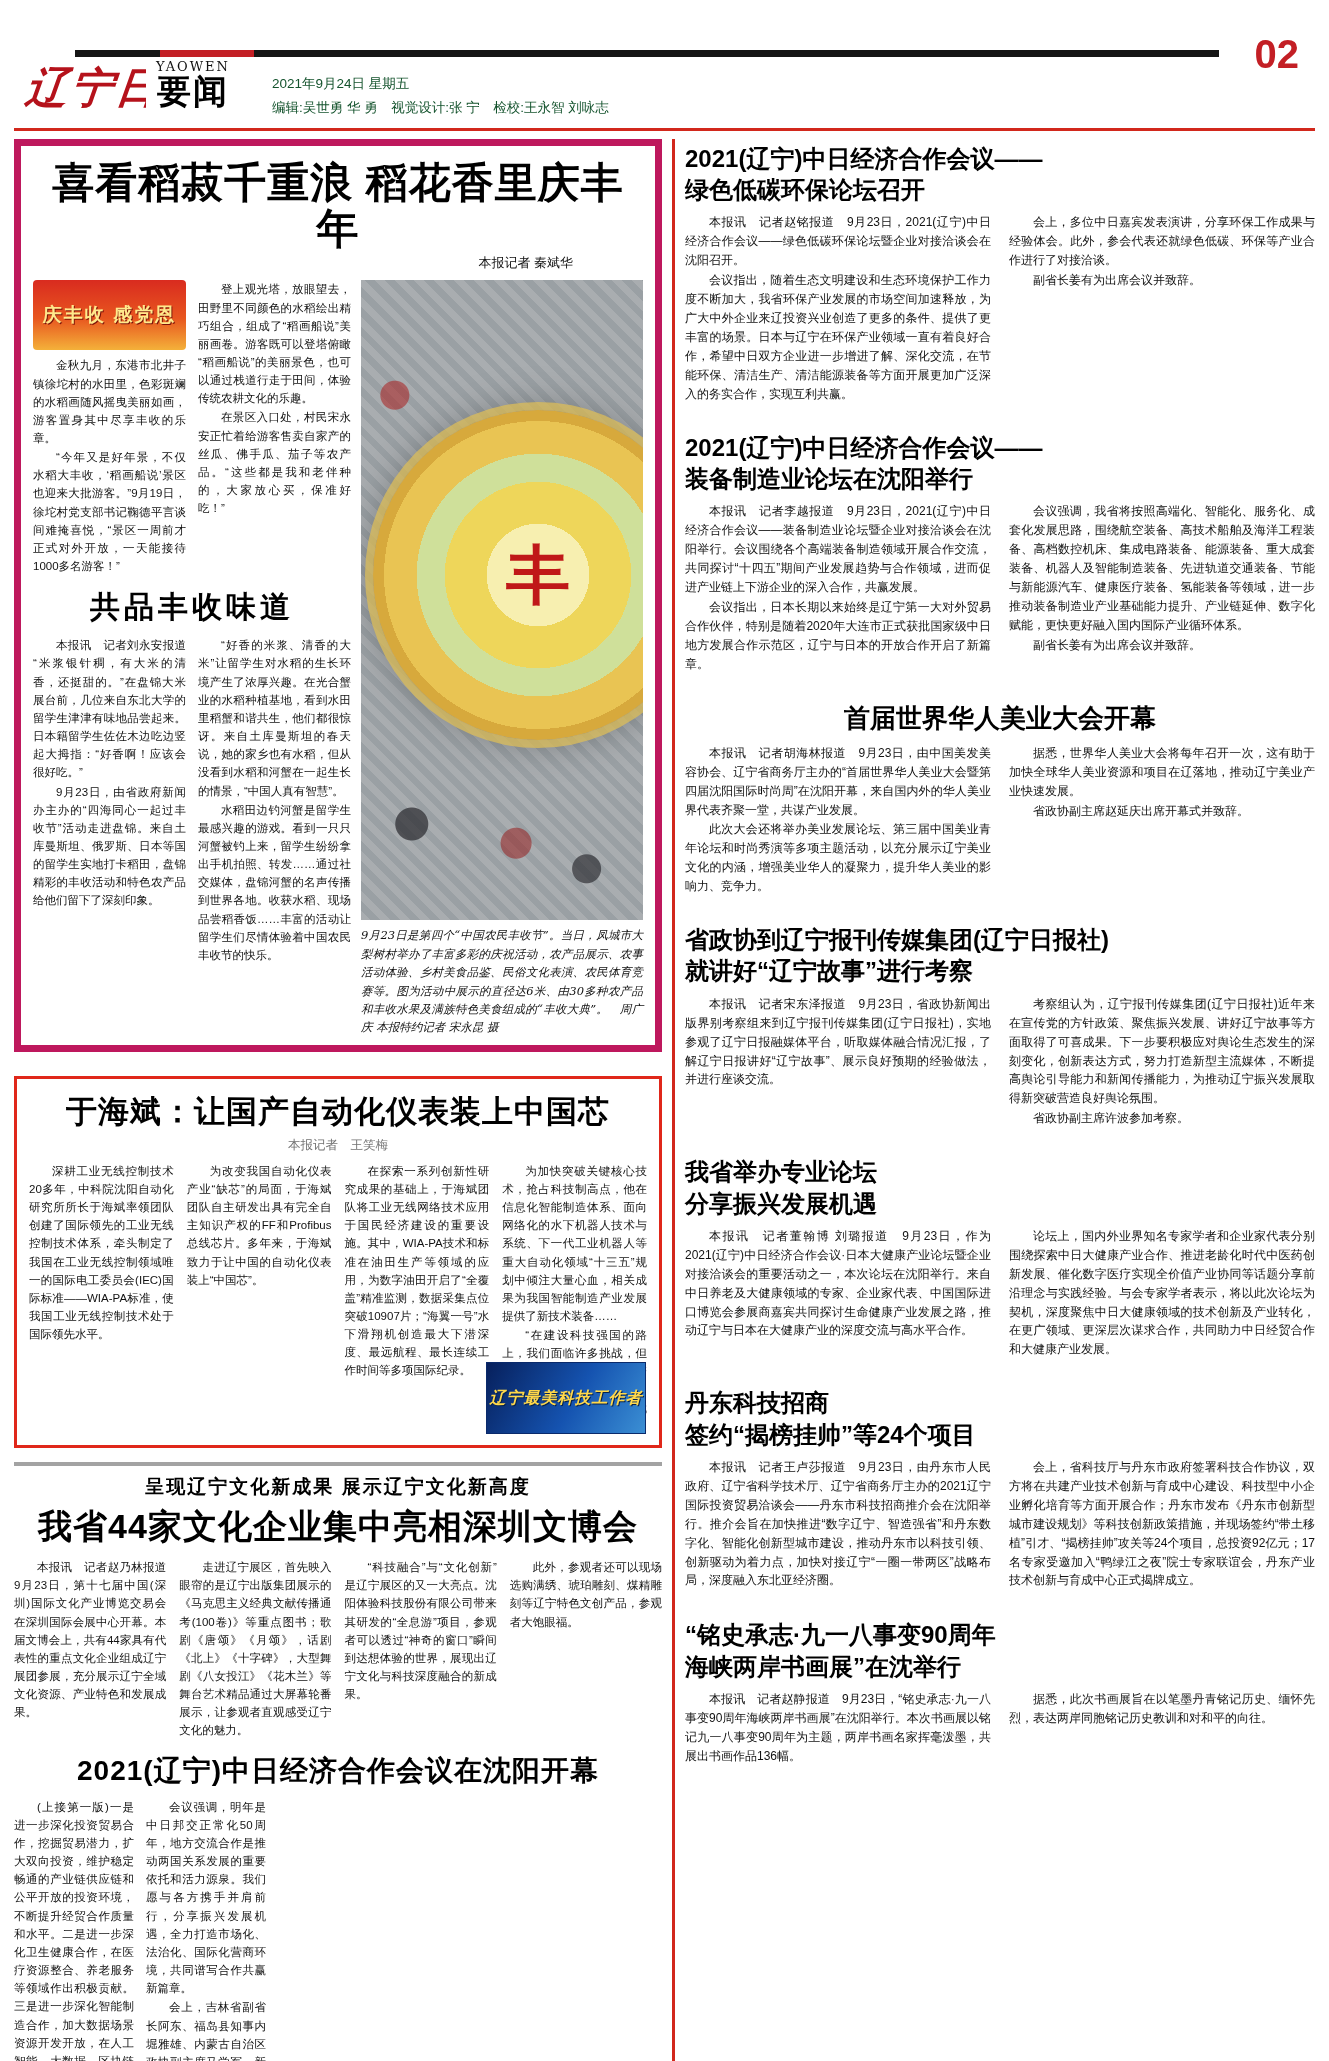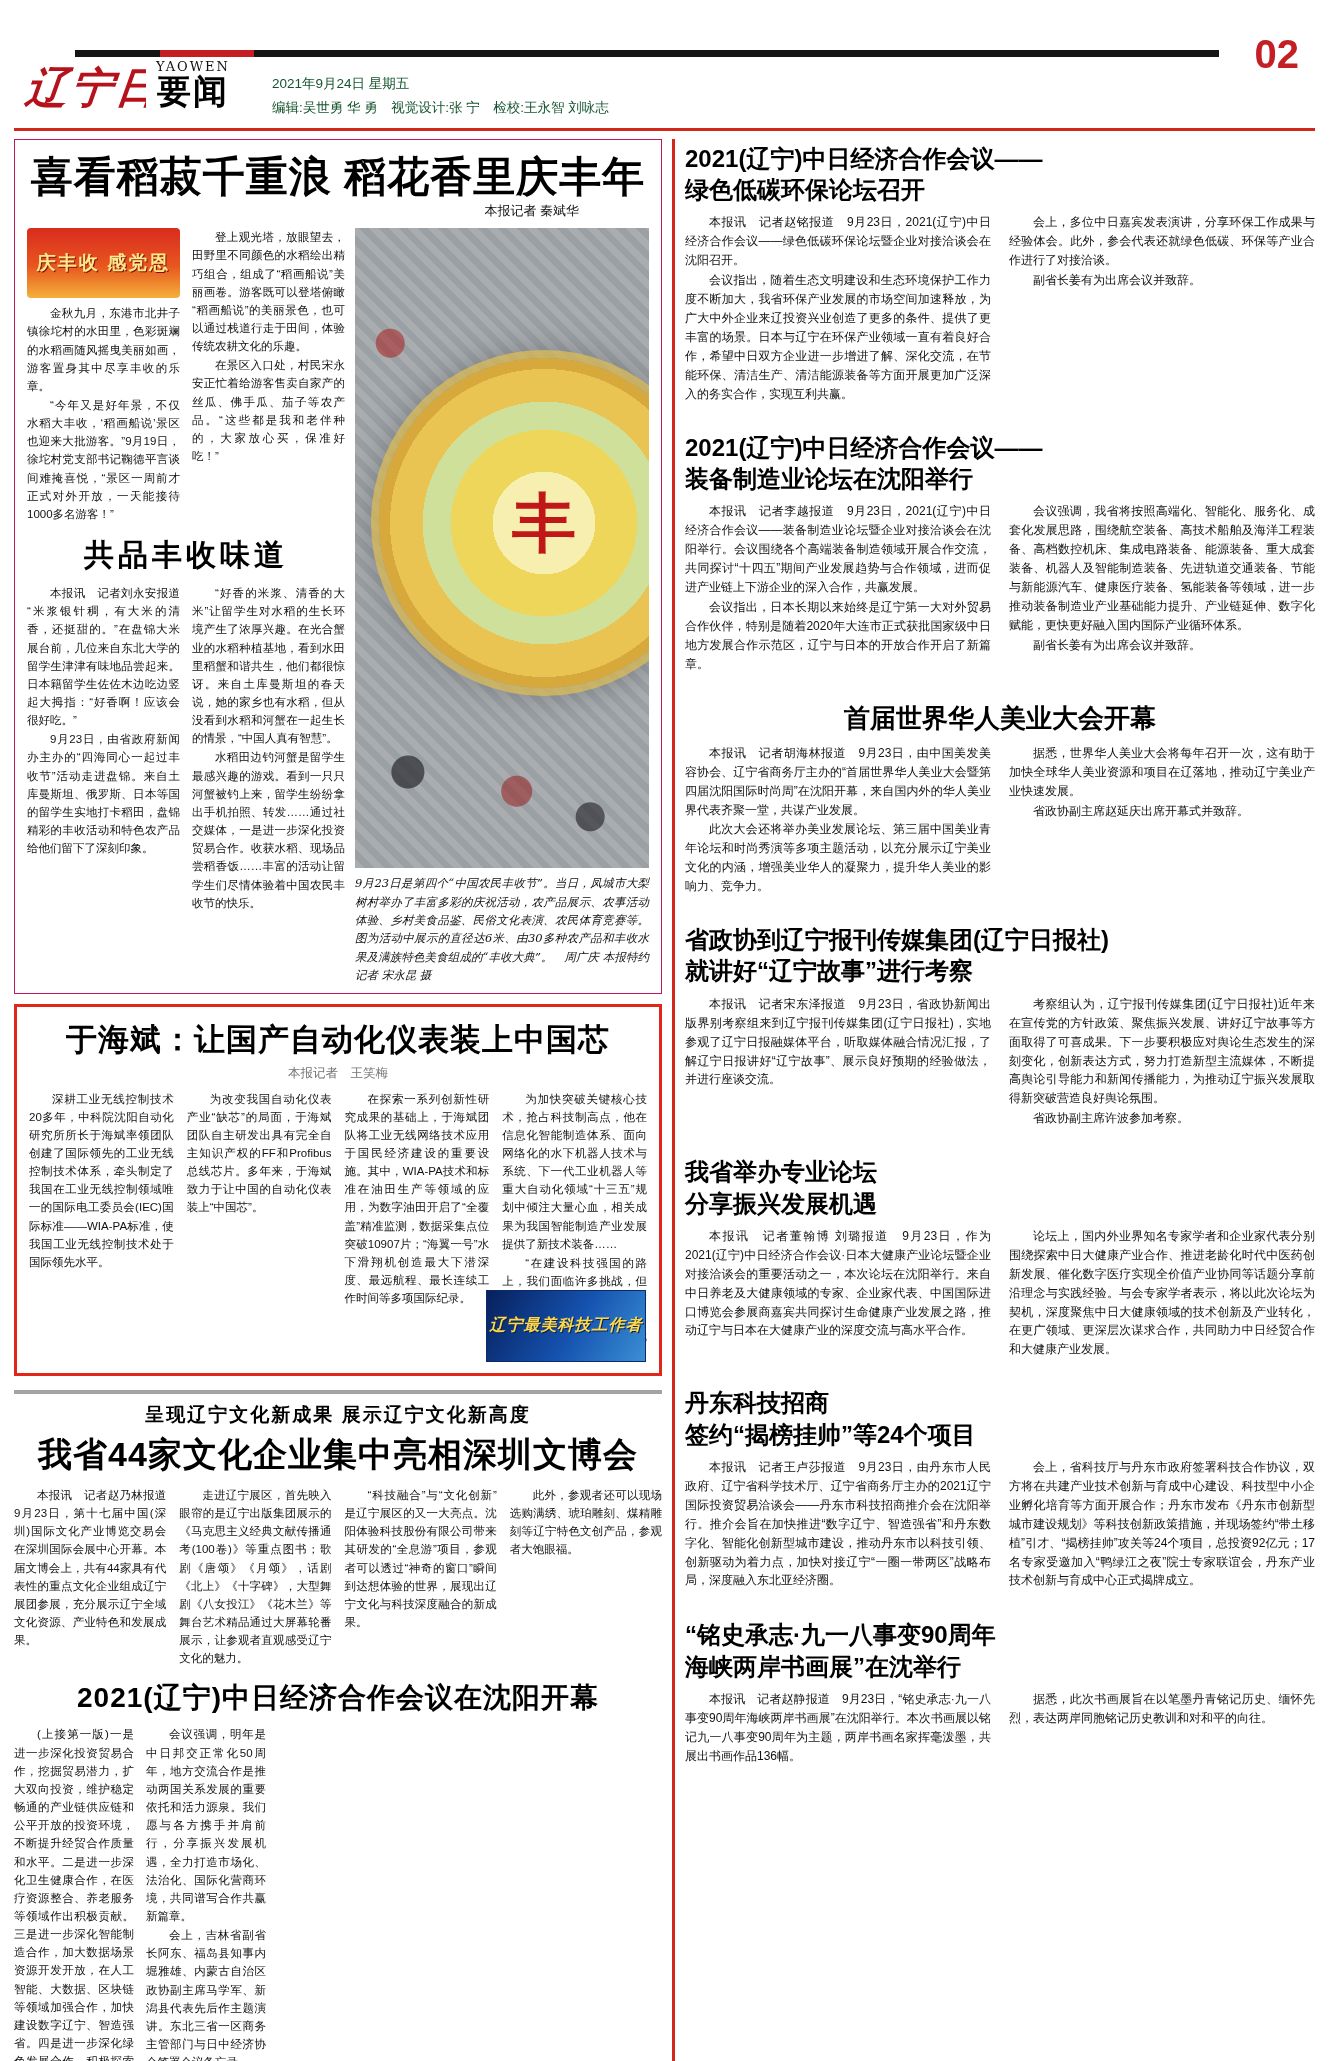--- a/index.html
+++ b/index.html
@@ -21,21 +21,21 @@
   
   .content { display:flex; padding:0 14px; align-items:stretch; }
   .left-col { width:648px; }
   .divider { width:3px; background:#d2281c; margin:0 10px; }
   .right-col { flex:1; padding-top:4px; }
 
   p.body { font-size:11.5px; line-height:1.58; text-align:justify; text-indent:2em; color:#111; break-inside:avoid-column; margin-bottom:1px; }
   .right-col p.body { font-size:12px; }
 
   
-  .gold-box { border:1px solid #be185d; padding:10px 12px 8px 12px; margin-bottom:10px; }
+  .gold-box { border:7px solid #be185d; padding:10px 12px 8px 12px; margin-bottom:24px; }
   .lead-headline { font-size:42px; font-weight:900; text-align:center; letter-spacing:1px; color:#000; line-height:1.1; margin:4px 0 2px 0; }
   .lead-byline { text-align:right; font-size:13px; color:#111; margin:2px 70px 8px 0; }
   .lead-row { display:flex; gap:10px; }
   .lead-left { width:318px; columns:2; column-gap:12px; }
   .banner { width:100%; height:70px; background:linear-gradient(180deg,#d92b1f 0%,#e8571f 55%,#f4b13a 100%); border-radius:4px; display:flex; align-items:center; justify-content:center; margin-bottom:6px; break-inside:avoid; }
   .banner span { color:#ffe98c; font-weight:900; font-size:19px; letter-spacing:2px; text-shadow:1px 1px 0 #7a1008; }
   .sub-headline { column-span:all; text-align:center; font-size:30px; font-weight:900; letter-spacing:4px; margin:12px 0 8px 0; color:#000; }
   .photo-wrap { flex:1; display:flex; flex-direction:column; }
   .photo { position:relative; width:100%; height:640px; overflow:hidden; background:
       radial-gradient(circle at 12% 18%, rgba(170,30,30,.55) 0 14px, transparent 15px),
@@ -108,21 +108,21 @@
                 <span>庆丰收 感党恩</span>
               </div>
             <p class="body">金秋九月，东港市北井子镇徐坨村的水田里，色彩斑斓的水稻画随风摇曳美丽如画，游客置身其中尽享丰收的乐章。</p>
             <p class="body">“今年又是好年景，不仅水稻大丰收，‘稻画船说’景区也迎来大批游客。”9月19日，徐坨村党支部书记鞠德平言谈间难掩喜悦，“景区一周前才正式对外开放，一天能接待1000多名游客！”</p>
             <p class="body">登上观光塔，放眼望去，田野里不同颜色的水稻绘出精巧组合，组成了“稻画船说”美丽画卷。游客既可以登塔俯瞰“稻画船说”的美丽景色，也可以通过栈道行走于田间，体验传统农耕文化的乐趣。</p>
             <p class="body">在景区入口处，村民宋永安正忙着给游客售卖自家产的丝瓜、佛手瓜、茄子等农产品。“这些都是我和老伴种的，大家放心买，保准好吃！”</p>
             <h2 class="sub-headline">共品丰收味道</h2>
             <p class="body">本报讯　记者刘永安报道　“米浆银针稠，有大米的清香，还挺甜的。”在盘锦大米展台前，几位来自东北大学的留学生津津有味地品尝起来。日本籍留学生佐佐木边吃边竖起大拇指：“好香啊！应该会很好吃。”</p>
             <p class="body">9月23日，由省政府新闻办主办的“四海同心一起过丰收节”活动走进盘锦。来自土库曼斯坦、俄罗斯、日本等国的留学生实地打卡稻田，盘锦精彩的丰收活动和特色农产品给他们留下了深刻印象。</p>
             <p class="body">“好香的米浆、清香的大米”让留学生对水稻的生长环境产生了浓厚兴趣。在光合蟹业的水稻种植基地，看到水田里稻蟹和谐共生，他们都很惊讶。来自土库曼斯坦的春天说，她的家乡也有水稻，但从没看到水稻和河蟹在一起生长的情景，“中国人真有智慧”。</p>
-            <p class="body">水稻田边钓河蟹是留学生最感兴趣的游戏。看到一只只河蟹被钓上来，留学生纷纷拿出手机拍照、转发……通过社交媒体，一是进一步深化投资贸易合作。收获水稻、现场品尝稻香饭……丰富的活动让留学生们尽情体验着中国农民丰收节的快乐。</p>
+            <p class="body">水稻田边钓河蟹是留学生最感兴趣的游戏。看到一只只河蟹被钓上来，留学生纷纷拿出手机拍照、转发……通过社交媒体，盘锦河蟹的名声传播到世界各地。收获水稻、现场品尝稻香饭……丰富的活动让留学生们尽情体验着中国农民丰收节的快乐。</p>
           </div>
           <div class="photo-wrap">
             <div class="photo">
               <div class="platter">
                   <span>丰</span>
                 </div>
             </div>
             <div class="photo-caption">9月23日是第四个“中国农民丰收节”。当日，凤城市大梨树村举办了丰富多彩的庆祝活动，农产品展示、农事活动体验、乡村美食品鉴、民俗文化表演、农民体育竞赛等。图为活动中展示的直径达6米、由30多种农产品和丰收水果及满族特色美食组成的“丰收大典”。　周广庆 本报特约记者 宋永昆 摄</div>
           </div>
         </div>

